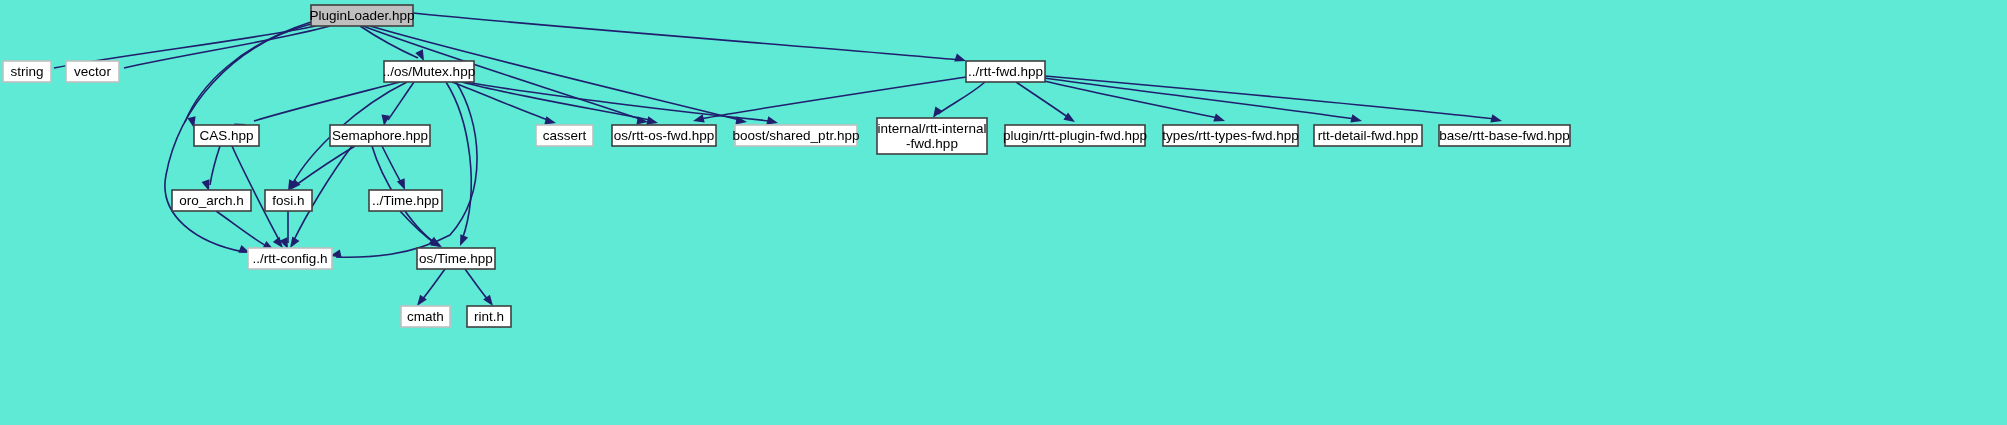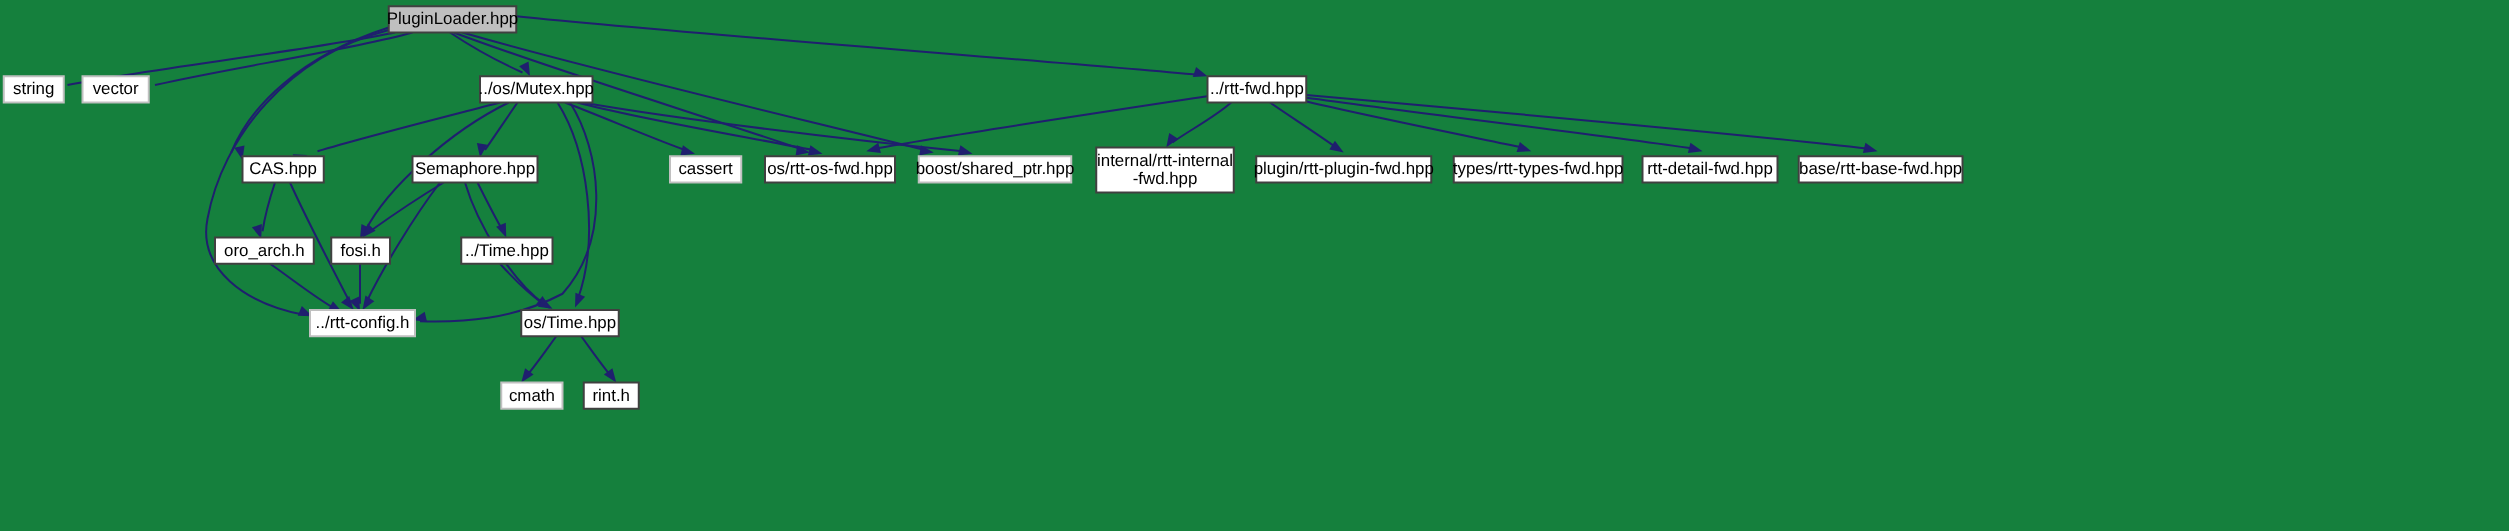--- a/index.html
+++ b/index.html
@@ -7,21 +7,21 @@
     padding: 0;
     background: #ffffff;
   }
   body {
     font-family: "Liberation Sans", sans-serif;
   }
   #graph-wrap {
     position: relative;
     width: 2007px;
     height: 425px;
-    background: #15803d;
+    background: #5eead4;
     overflow: hidden;
   }
   svg#dep-graph {
     display: block;
     width: 2007px;
     height: 425px;
   }
   .edge {
     fill: none;
     stroke: #1f1f6e;

